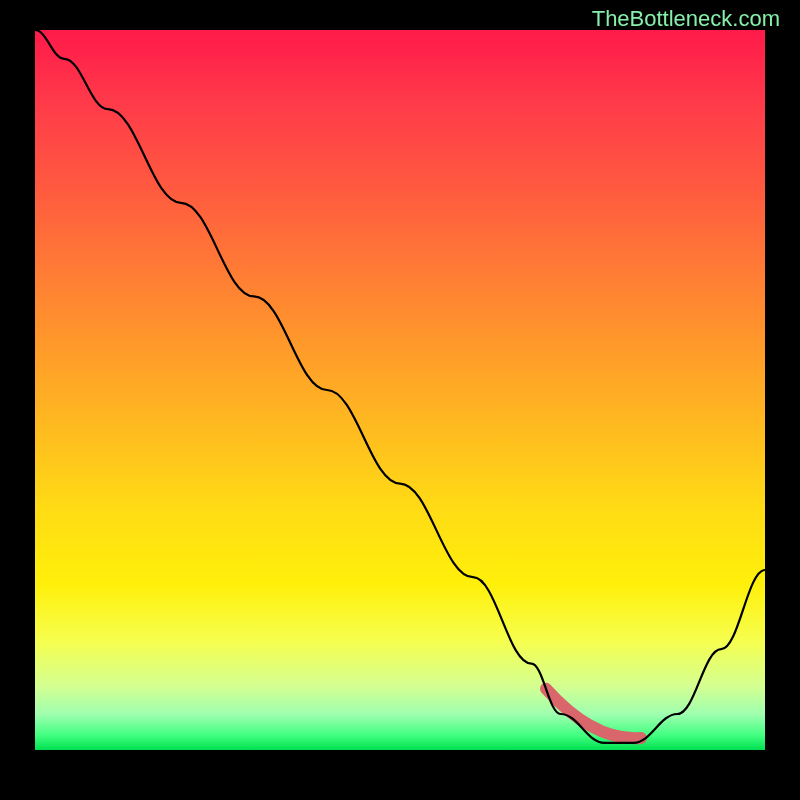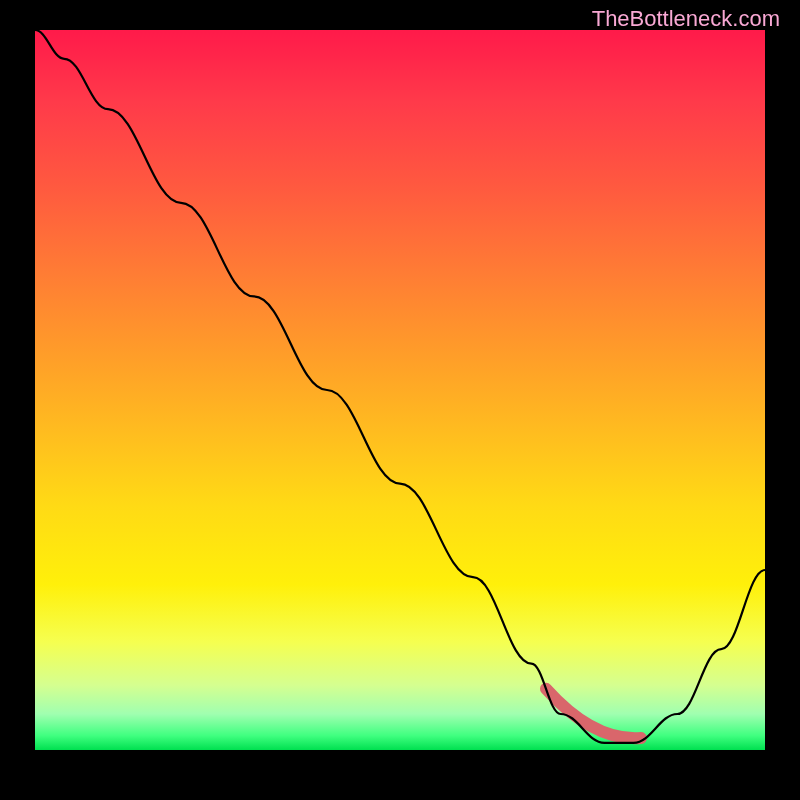--- a/index.html
+++ b/index.html
@@ -7,21 +7,21 @@
     width: 800px;
     height: 800px;
     background: #000;
     position: relative;
     font-family: Arial, sans-serif;
   }
   .watermark {
     position: absolute;
     top: 6px;
     right: 20px;
-    color: #f9a8d4;
+    color: #86efac;
     font-size: 22px;
     font-weight: 500;
     z-index: 10;
   }
   .plot-area {
     position: absolute;
     left: 35px;
     top: 30px;
     width: 730px;
     height: 720px;

